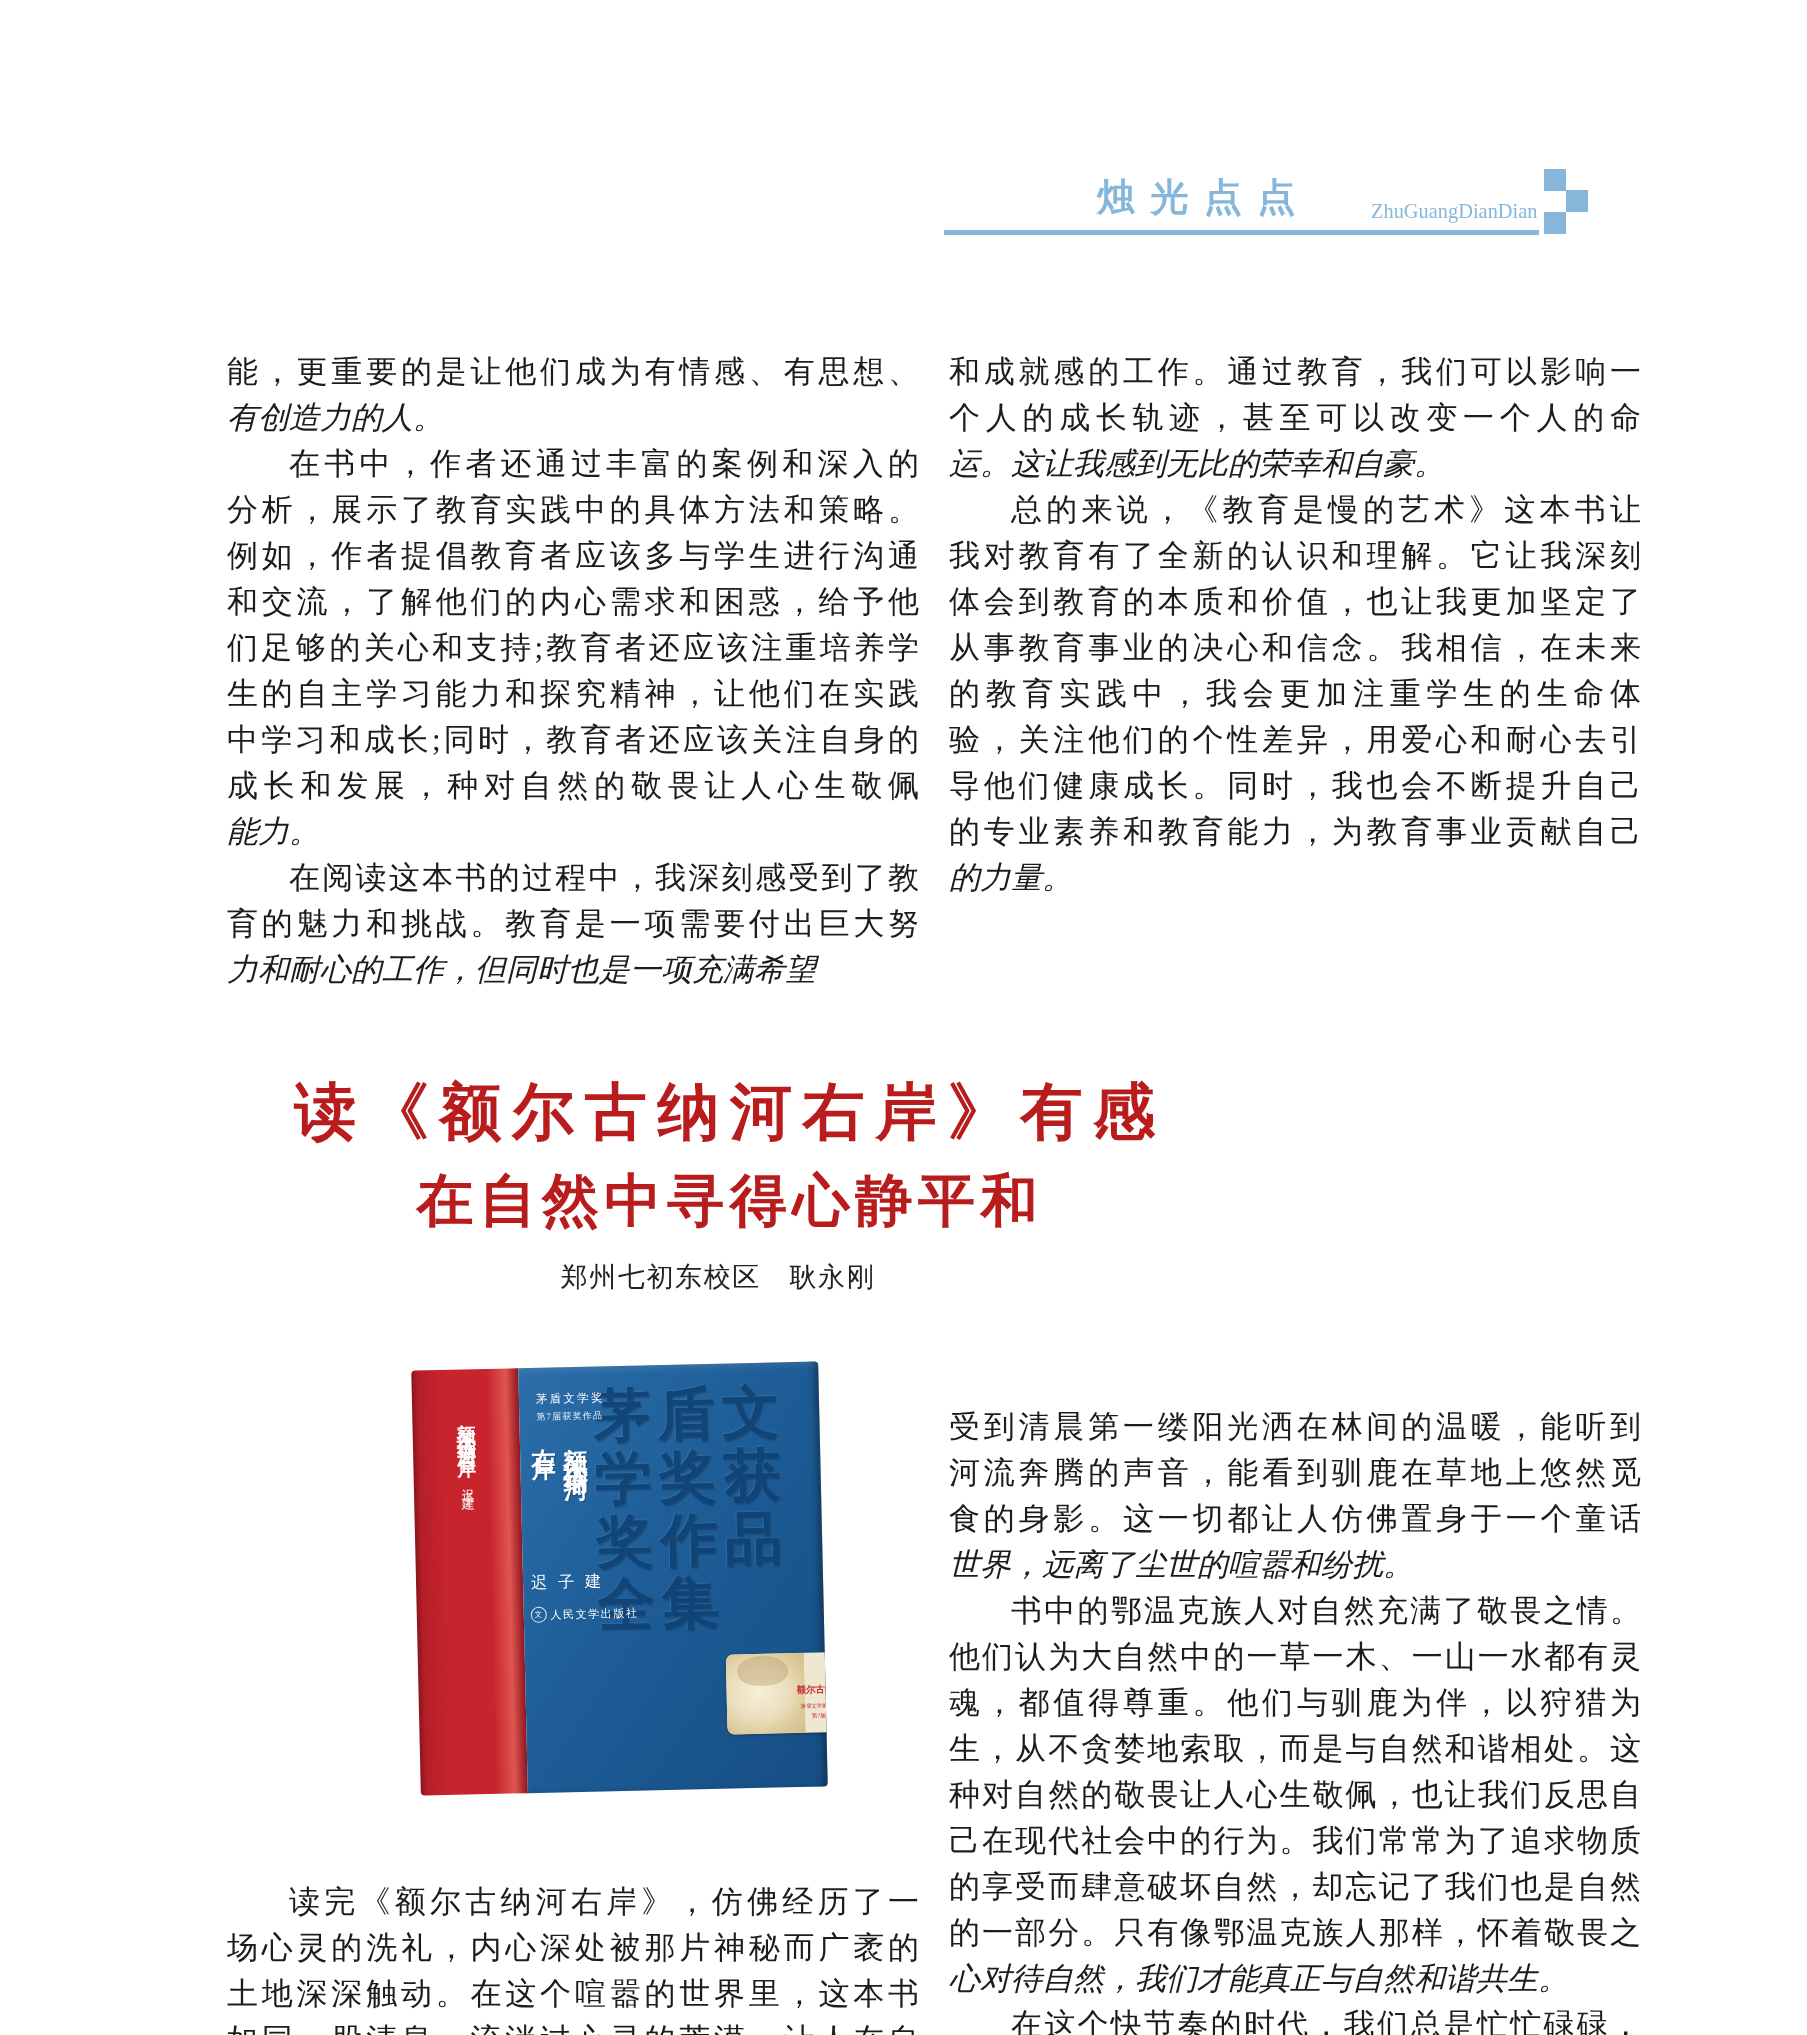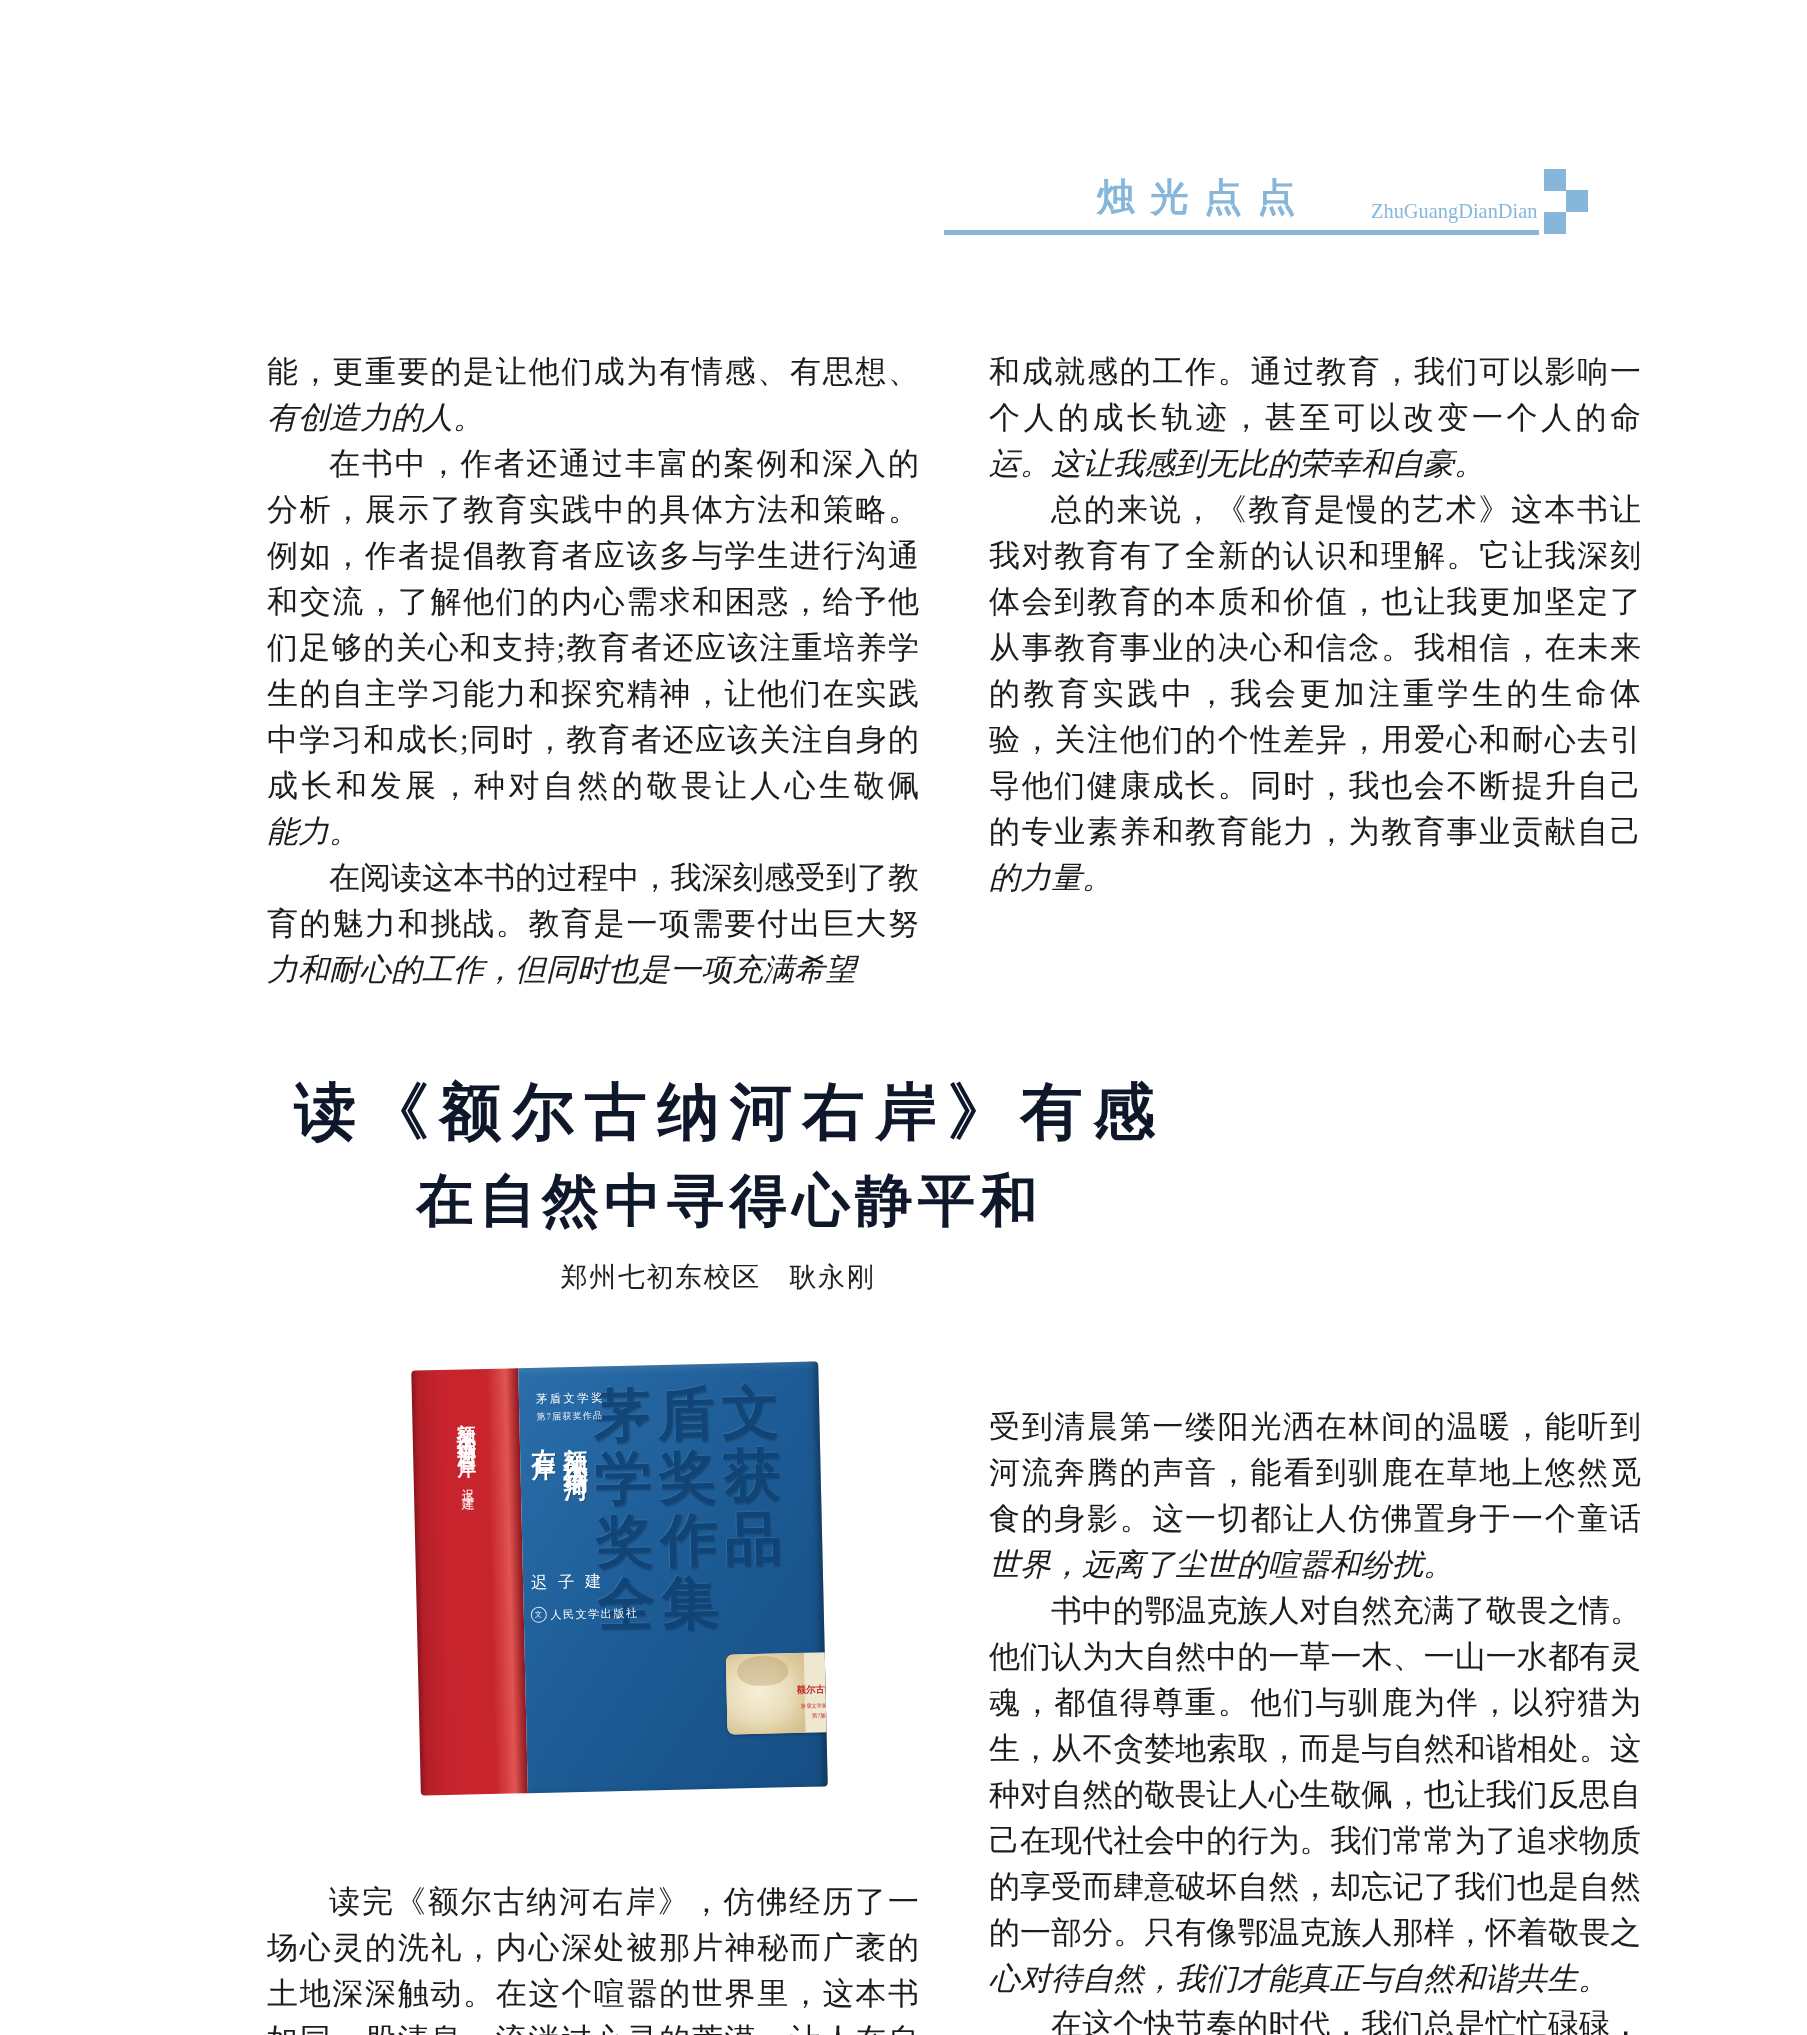--- a/index.html
+++ b/index.html
@@ -8,29 +8,29 @@
   
   .hdr-cn{position:absolute;left:1097px;top:169px;font-size:38px;line-height:57px;
           font-weight:bold;letter-spacing:15.5px;color:#86B7DA;}
   .hdr-en{position:absolute;left:1371px;top:200px;font-size:20.4px;color:#86B7DA;
           font-family:Liberation Serif, serif;}
   .hdr-rule{position:absolute;left:944px;top:230px;width:595px;height:4.5px;background:#86B7DA;}
   .sq{position:absolute;width:21.6px;height:21.6px;background:#86B7DA;}
   .sq1{left:1544px;top:169px;} .sq2{left:1566px;top:190px;} .sq3{left:1544px;top:212px;}
   
   .col{position:absolute;width:692px;font-size:31px;}
-  .line{height:46px;line-height:46px;text-align:justify;text-align-last:justify;white-space:nowrap;margin-left:40px;}
+  .line{height:46px;line-height:46px;text-align:justify;text-align-last:justify;white-space:nowrap;}
   .line.end{text-align-last:left;font-style:italic;}
   .line.ind{text-indent:2em;}
   #e1-left{left:227px;top:349px;}
   #e1-right{left:949px;top:349px;}
   #e2-left{left:227px;top:1879px;}
   #e2-right{left:949px;top:1404px;}
   
-  .t2{position:absolute;left:0;width:1460px;text-align:center;color:#0f172a;font-weight:bold;}
+  .t2{position:absolute;left:0;width:1460px;text-align:center;color:#b91c1c;font-weight:bold;}
   .t2-title{top:1070px;font-size:62px;letter-spacing:10.6px;}
   .t2-sub{top:1163px;font-size:57px;letter-spacing:5.7px;}
   .t2-by{position:absolute;left:0;width:1436px;top:1259px;text-align:center;
          font-size:27px;color:#222;letter-spacing:1.6px;font-weight:normal;}
   
   .book{position:absolute;left:416px;top:1366px;width:407px;height:425px;
         transform:rotate(-1.3deg);}
   .spine{position:absolute;left:0;top:0;bottom:0;width:107px;border-radius:4.1px 0 0 4.1px;
         background:linear-gradient(90deg,#8a141d 0%,#b51f28 6%,#c7242e 30%,#c7242e 70%,#e05550 88%,#8f151e 100%);}
   .spine-text{position:absolute;top:39px;left:50%;transform:translateX(-50%);

